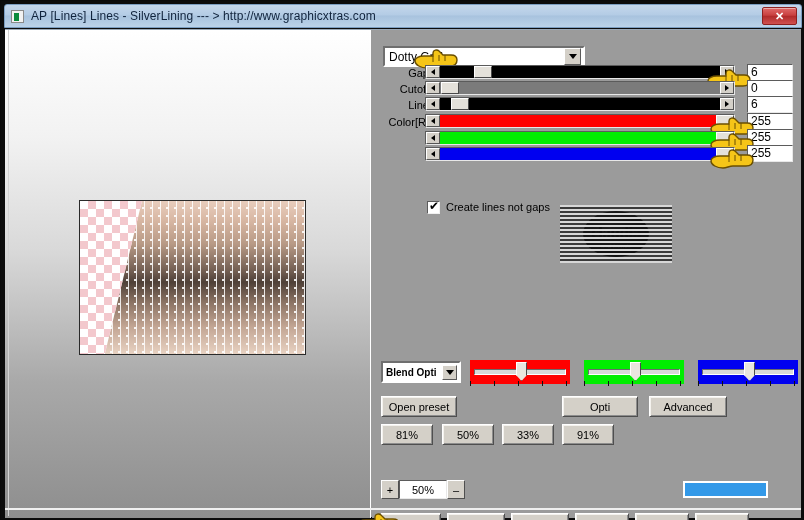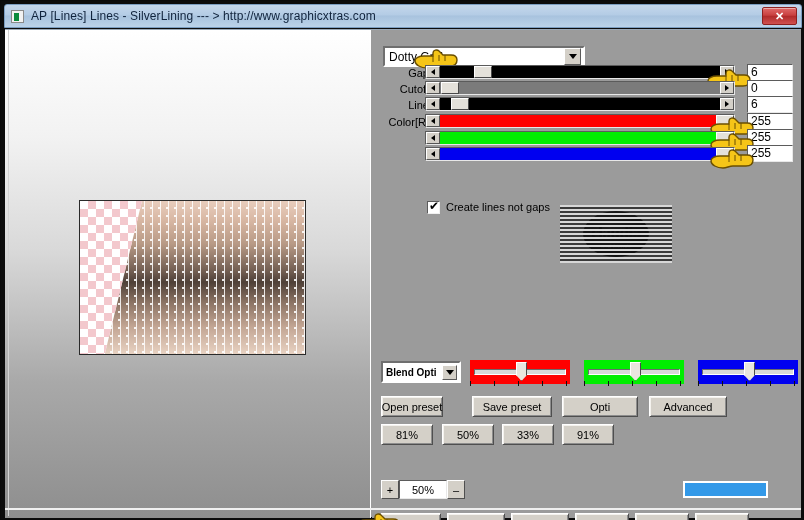--- a/index.html
+++ b/index.html
@@ -427,22 +427,21 @@
         <div class="bs-track"></div>
         <div class="bs-thumb"></div>
         <div class="bs-ticks"></div>
       </div>
       <div class="blendslider" style="left:326px; background:#0000f0;">
         <div class="bs-track"></div>
         <div class="bs-thumb"></div>
         <div class="bs-ticks"></div>
       </div>
 
-      <div class="btn" style="left:9px;   top:366px; width:62px; height:21px;">Open preset</div>
-      <div class="btn" style="left:100px; top:366px; width:80px; height:21px;">Save preset</div>
+      <div class="btn" style="left:9px;   top:366px; width:76px; height:21px;">Open preset</div>
       <div class="btn" style="left:190px; top:366px; width:76px; height:21px;">Opti</div>
       <div class="btn" style="left:277px; top:366px; width:78px; height:21px;">Advanced</div>
 
       <div class="btn" style="left:9px;   top:394px; width:52px; height:21px;">81%</div>
       <div class="btn" style="left:70px;  top:394px; width:52px; height:21px;">50%</div>
       <div class="btn" style="left:130px; top:394px; width:52px; height:21px;">33%</div>
       <div class="btn" style="left:190px; top:394px; width:52px; height:21px;">91%</div>
 
       <div id="zoom-group">
         <div id="zoom-plus">+</div>

